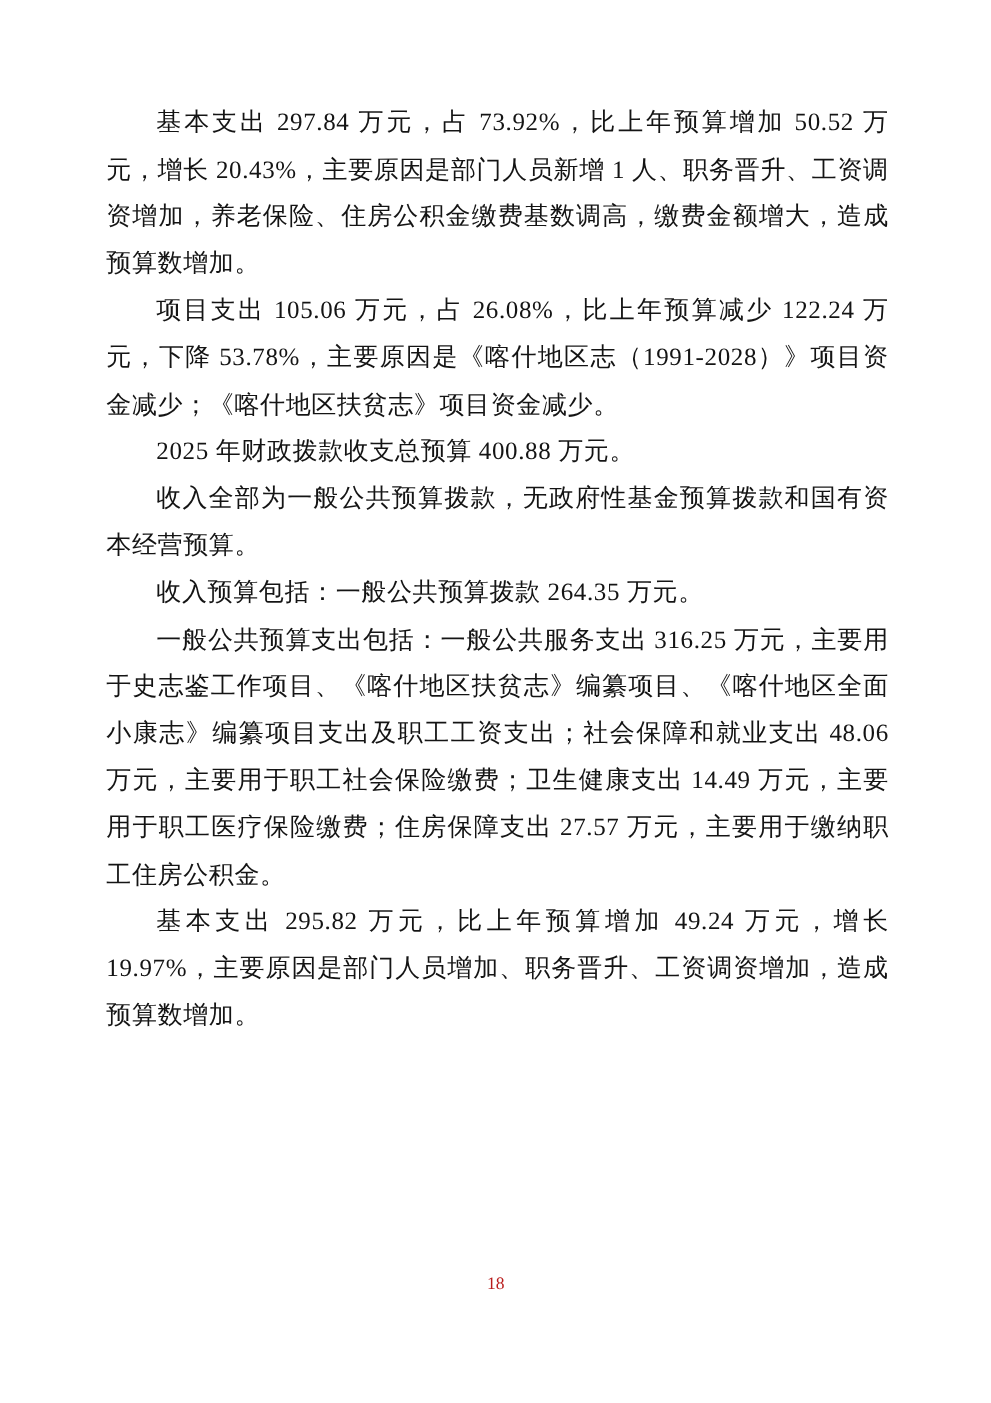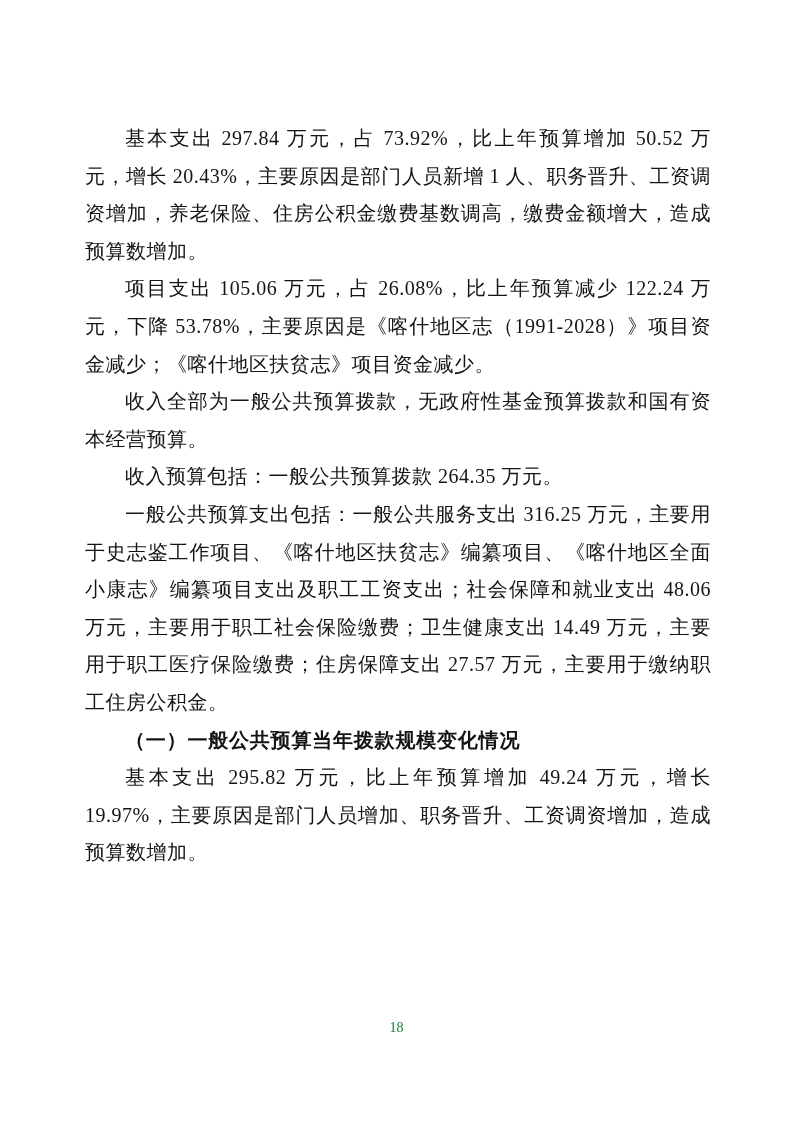--- a/index.html
+++ b/index.html
@@ -19,21 +19,20 @@
   }
   .content {
     position: absolute;
     left: 85px;
     top: 80px;
     width: 626px;
     font-size: 20px;
     line-height: 37.6px;
     text-align: justify;
     letter-spacing: 0.5px;
-    margin-top: 40px;
   }
   .content p {
     margin: 0;
     padding: 0;
     text-indent: 2em;
   }
   .content p.heading {
     font-weight: 700;
     font-family: "Liberation Sans", "DejaVu Sans", sans-serif;
     letter-spacing: 0.8px;
@@ -44,30 +43,30 @@
     letter-spacing: 0.8px;
   }
   .page-number {
     position: absolute;
     left: 0;
     right: 0;
     top: 1020px;
     text-align: center;
     font-size: 14px;
     font-family: "Liberation Serif", "DejaVu Serif", serif;
-    color: #15803d;
+    color: #b91c1c;
   }
 </style>
 </head>
 <body>
 
 <div class="page">
   <div class="content">
     <p class="body">基本支出 297.84 万元，占 73.92%，比上年预算增加 50.52 万元，增长 20.43%，主要原因是部门人员新增 1 人、职务晋升、工资调资增加，养老保险、住房公积金缴费基数调高，缴费金额增大，造成预算数增加。</p>
     <p class="body">项目支出 105.06 万元，占 26.08%，比上年预算减少 122.24 万元，下降 53.78%，主要原因是《喀什地区志（1991-2028）》项目资金减少；《喀什地区扶贫志》项目资金减少。</p>
+    <p class="body">2025 年财政拨款收支总预算 400.88 万元。</p>
     <p class="body">收入全部为一般公共预算拨款，无政府性基金预算拨款和国有资本经营预算。</p>
     <p class="body">收入预算包括：一般公共预算拨款 264.35 万元。</p>
     <p class="body">一般公共预算支出包括：一般公共服务支出 316.25 万元，主要用于史志鉴工作项目、《喀什地区扶贫志》编纂项目、《喀什地区全面小康志》编纂项目支出及职工工资支出；社会保障和就业支出 48.06 万元，主要用于职工社会保险缴费；卫生健康支出 14.49 万元，主要用于职工医疗保险缴费；住房保障支出 27.57 万元，主要用于缴纳职工住房公积金。</p>
-    <p class="subheading">（一）一般公共预算当年拨款规模变化情况</p>
     <p class="body">基本支出 295.82 万元，比上年预算增加 49.24 万元，增长 19.97%，主要原因是部门人员增加、职务晋升、工资调资增加，造成预算数增加。</p>
   </div>
   <div class="page-number">18</div>
 </div>
 
 </body></html>

